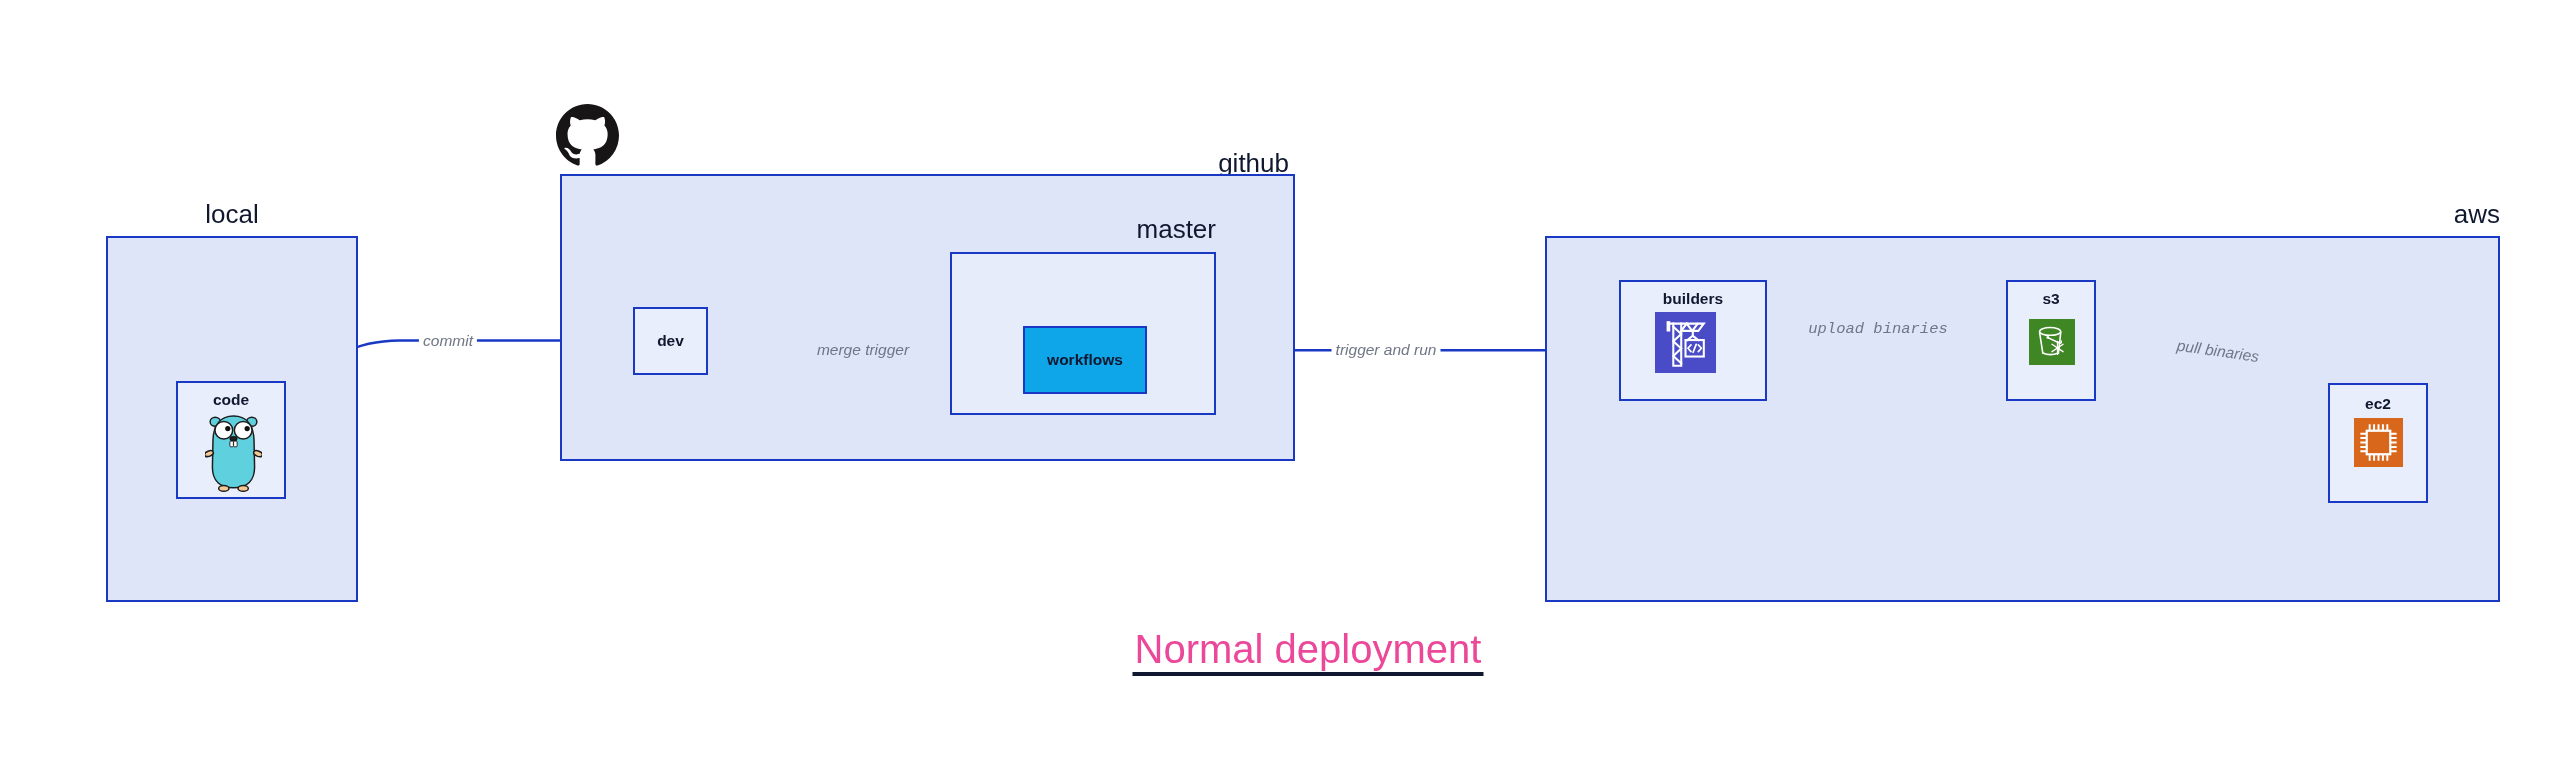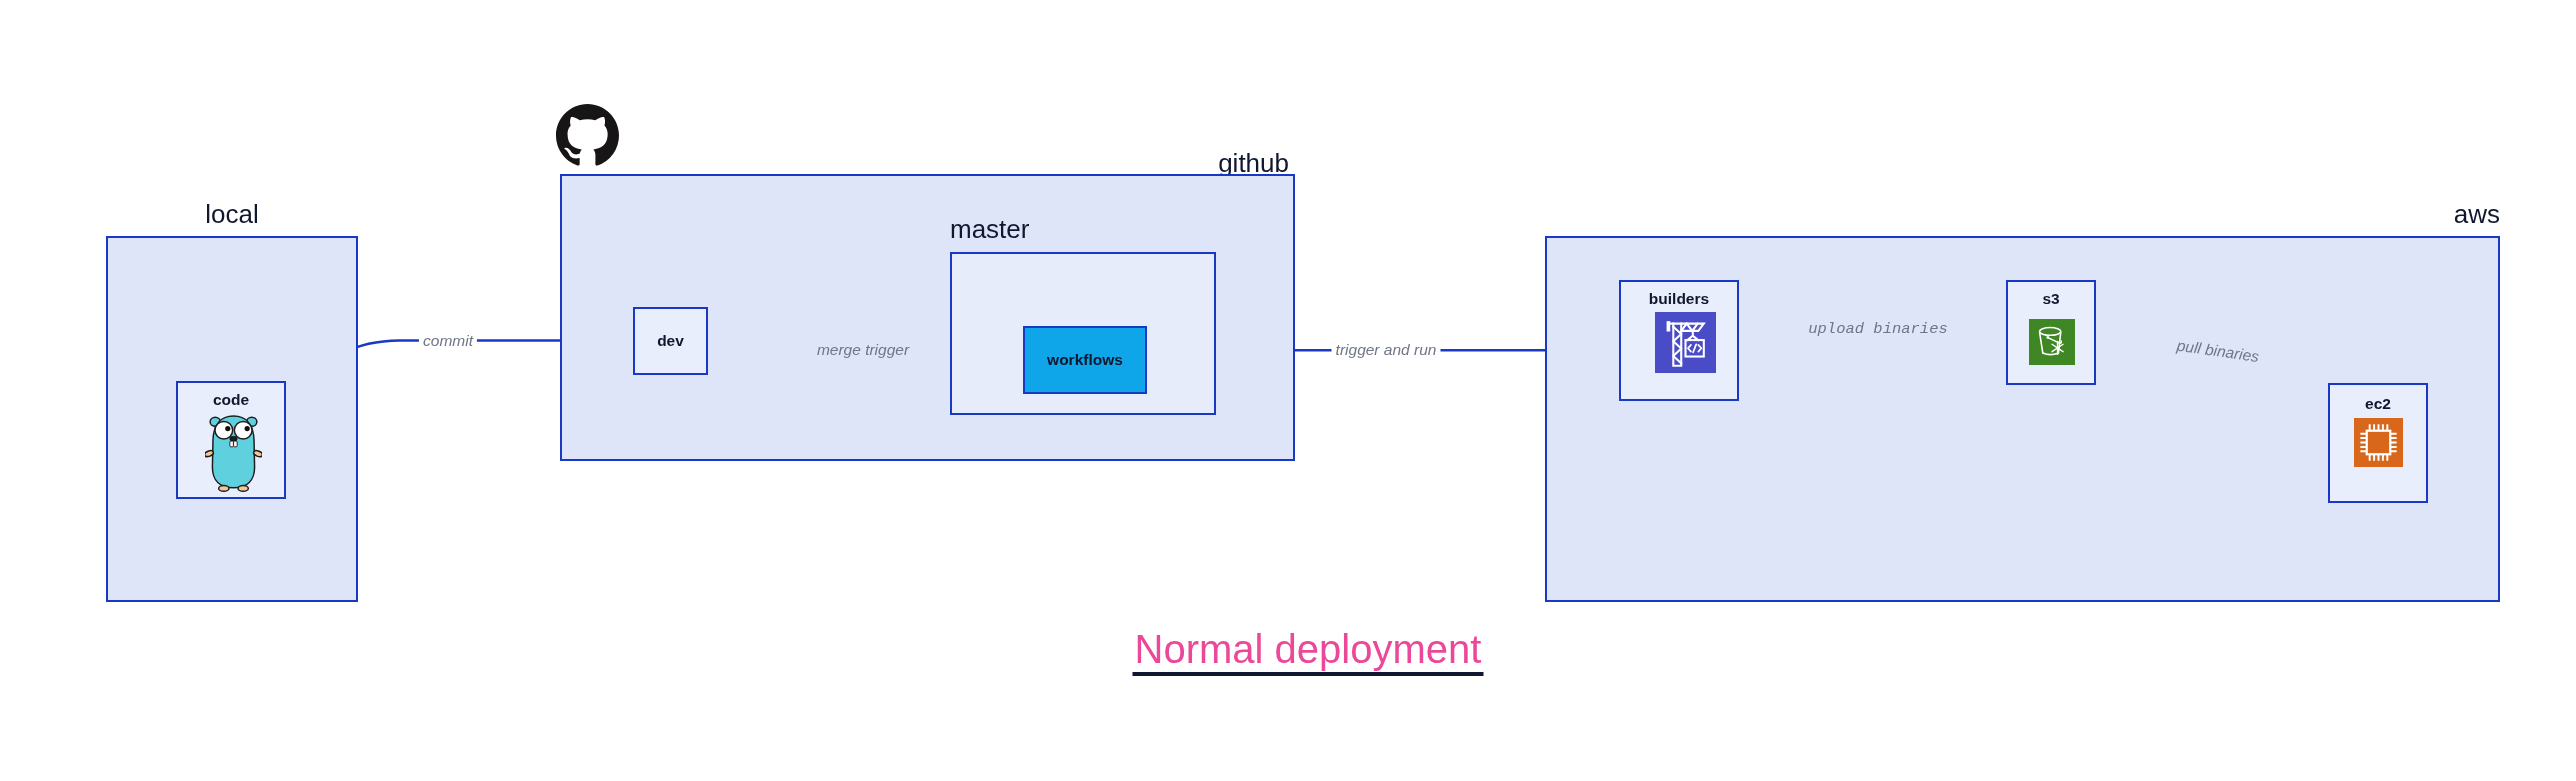--- a/index.html
+++ b/index.html
@@ -98,31 +98,31 @@
       <path fill="#171515" fill-rule="evenodd" d="M8 0C3.58 0 0 3.58 0 8c0 3.54 2.29 6.53 5.47 7.59.4.07.55-.17.55-.38 0-.19-.01-.82-.01-1.49-2.01.37-2.53-.49-2.69-.94-.09-.23-.48-.94-.82-1.13-.28-.15-.68-.52-.01-.53.63-.01 1.08.58 1.23.82.72 1.21 1.87.87 2.33.66.07-.52.28-.87.51-1.07-1.78-.2-3.64-.89-3.64-3.95 0-.87.31-1.59.82-2.15-.08-.2-.36-1.02.08-2.12 0 0 .67-.21 2.2.82.64-.18 1.32-.27 2-.27s1.36.09 2 .27c1.53-1.04 2.2-.82 2.2-.82.44 1.1.16 1.92.08 2.12.51.56.82 1.27.82 2.15 0 3.07-1.87 3.75-3.65 3.95.29.25.54.73.54 1.48 0 1.07-.01 1.93-.01 2.2 0 .21.15.46.55.38A8.01 8.01 0 0 0 16 8c0-4.42-3.58-8-8-8z"></path>
     </svg>
   </span>
   <div class="group-label" style="left:1133px;top:137px;width:156px;text-align:right;margin-top:13px;">github</div>
   <div class="group" style="left:560px;top:174px;width:735px;height:287px;"></div>
 
   <div class="node center" style="left:633px;top:307px;width:75px;height:68px;">
     <div class="node-label">dev</div>
   </div>
 
-  <div class="group-label" style="left:950px;top:216px;width:266px;text-align:left;">master</div>
+  <div class="group-label" style="left:950px;top:216px;width:266px;text-align:right;">master</div>
   <div class="group fill-master" style="left:950px;top:252px;width:266px;height:163px;"></div>
 
   <div class="node center fill-workflows" style="left:1023px;top:326px;width:124px;height:68px;">
     <div class="node-label">workflows</div>
   </div>
 
   <div class="group-label" style="left:1545px;top:201px;width:955px;text-align:right;">aws</div>
   <div class="group" style="left:1545px;top:236px;width:955px;height:366px;"></div>
 
-  <div class="node" style="left:1619px;top:280px;width:120px;height:121px;">
+  <div class="node" style="left:1619px;top:280px;width:148px;height:121px;">
     <div class="node-label top-label">builders</div>
     <span class="icon" style="left:34px;top:30px;width:61px;height:61px;">
       <svg viewBox="0 0 100 100" width="61" height="61">
         <rect width="100" height="100" fill="#4a4bc6"></rect>
         <g stroke="#ffffff" stroke-width="3.4" fill="none" stroke-linecap="square">
           <rect x="19" y="15" width="6" height="17" fill="#ffffff" stroke="none"></rect>
           <path d="M30,19 V88 M43,19 V88 M30,88 H43"></path>
           <path d="M30,24 L43,36 L30,48 L43,60 L30,72 L43,84"></path>
           <path d="M25,19 H80 L71,31 H43"></path>
           <path d="M43,31 L52,19 L61,31 L70,19"></path>
@@ -131,21 +131,21 @@
         </g>
         <g stroke="#ffffff" stroke-width="2.8" fill="none" stroke-linecap="round" stroke-linejoin="round">
           <path d="M59,54 L54,59.5 L59,65"></path>
           <path d="M62.5,66 L67.5,53"></path>
           <path d="M71,54 L76,59.5 L71,65"></path>
         </g>
       </svg>
     </span>
   </div>
 
-  <div class="node" style="left:2006px;top:280px;width:90px;height:105px;">
+  <div class="node" style="left:2006px;top:280px;width:90px;height:121px;">
     <div class="node-label top-label">s3</div>
     <span class="icon" style="left:20.6px;top:37px;width:46px;height:46px;">
       <svg viewBox="0 0 100 100" width="46" height="46">
         <rect width="100" height="100" fill="#3f8624"></rect>
         <g stroke="#ffffff" stroke-width="3.4" fill="none" stroke-linecap="round">
           <ellipse cx="46" cy="27" rx="23" ry="8.5"></ellipse>
           <path d="M23,29 L30,74"></path>
           <path d="M69,29 L64,74"></path>
           <path d="M30,74 Q46,81 64,74"></path>
           <path d="M42,41 L66,52 q5,2 4,-4"></path>

